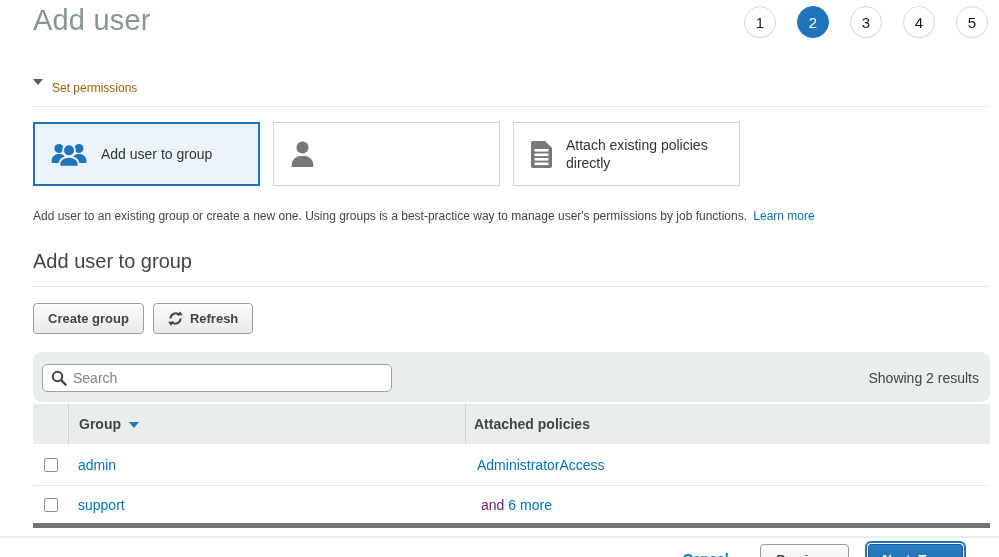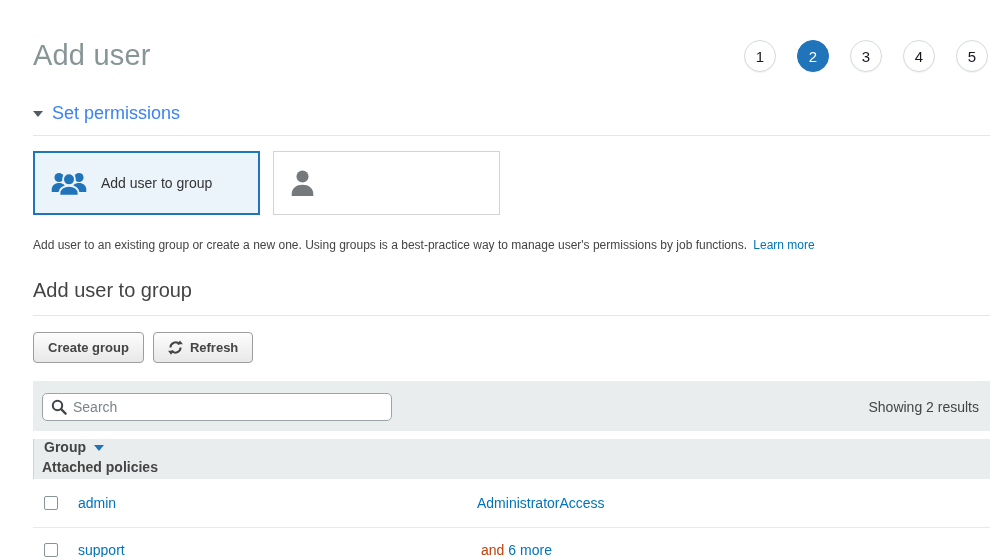--- a/index.html
+++ b/index.html
@@ -7,36 +7,36 @@
   body {
     font-family: "Liberation Sans", sans-serif;
     background: #ffffff;
     color: #444;
     overflow: hidden;
     position: relative;
   }
   .content { margin-left: 33px; width: 957px; }
 
   
-  .top-bar { display: flex; justify-content: space-between; align-items: flex-end; padding-top: 36px; }
+  .top-bar { display: flex; justify-content: space-between; align-items: center; padding-top: 2px; }
   .page-title { font-size: 29px; font-weight: 400; color: #879596; letter-spacing: .2px; }
   .steps { display: flex; gap: 21px; margin-top: 4px; margin-right: 2px; }
   .step-circle {
     width: 32px; height: 32px; border-radius: 50%;
     border: 1px solid #d5dbdb; background: #fff;
     display: flex; align-items: center; justify-content: center;
     font-size: 15px; color: #16191f; box-shadow: 0 1px 1px rgba(0,0,0,.05);
     cursor: pointer;
   }
   .step-circle.active { background: #2074ba; border-color: #2074ba; color: #fff; }
 
   
   .section-head { display: flex; align-items: center; gap: 9px; margin-top: 31px; cursor: pointer; }
   .tri-down { width: 0; height: 0; border-left: 5px solid transparent; border-right: 5px solid transparent; border-top: 6px solid #545b64; }
-  .section-head .label { font-size: 18px; color: #3b82f6; }
+  .section-head .label { font-size: 12px; color: #a16207; margin-top: 12px; }
   .rule { border: none; border-top: 1px solid #e4e7e7; margin-top: 11px; }
 
   
   .cards { display: flex; gap: 13px; margin-top: 15px; }
   .card {
     width: 227px; height: 64px; background: #fff;
     border: 1px solid #d3d3d3; display: flex; align-items: center;
     padding-left: 15px; gap: 12px; cursor: pointer;
   }
   .card.selected { border: 2px solid #2074ba; background: #ebf3fb; padding-left: 14px; }
@@ -59,47 +59,48 @@
     border: 1px solid #9d9d9d; border-radius: 4px;
     padding: 7px 14px; cursor: pointer;
   }
 
   
   .table-wrap { margin-top: 18px; }
   .toolbar {
     background: #eaeded; height: 50px;
     display: flex; align-items: center; justify-content: space-between;
     padding: 1px 11px 0 9px;
+    border-radius: 9px;
   }
   .search-box { position: relative; width: 350px; }
   .search-box svg { position: absolute; left: 9px; top: 6px; }
   .search-input {
     width: 350px; height: 28px; border: 1px solid #9aa5a8; border-radius: 5px;
     padding: 0 10px 0 30px; font-size: 14px; font-family: "Liberation Sans", sans-serif;
     color: #444; background: #fff; outline: none;
   }
   .search-input::placeholder { color: #7b8488; opacity: 1; }
   .results { font-size: 14px; font-weight: 400; color: #444; }
 
-  .thead { background: #eaeded; height: 40px; display: flex; align-items: stretch; margin-top: 8px; flex-direction: column; }
+  .thead { background: #eaeded; height: 40px; display: flex; align-items: stretch; margin-top: 2px; }
   .th { display: flex; align-items: center; font-size: 14px; font-weight: 700; color: #444; }
   .col-check { width: 35px; justify-content: center; }
   .col-group { width: 397px; border-left: 1px solid #cdd3d4; padding-left: 10px; gap: 8px; }
   .col-policies { flex: 1; border-left: 1px solid #cdd3d4; padding-left: 8px; }
   .sort-tri { width: 0; height: 0; border-left: 5px solid transparent; border-right: 5px solid transparent; border-top: 6px solid #2074ba; margin-top: 2px; }
 
-  .trow { display: flex; align-items: center; height: 49px; border-bottom: 1px solid #e8eaea; font-size: 14px; }
+  .trow { display: flex; align-items: center; height: 42px; border-bottom: 1px solid #e8eaea; font-size: 14px; }
   .trow:last-child { border-bottom: 5px solid #737373; }
   .td { display: flex; align-items: center; }
   .td.col-group, .td.col-policies { border-left: none; }
   .checkbox {
     width: 14px; height: 14px; border: 1px solid #879596; border-radius: 2px;
     background: #fff; cursor: pointer;
   }
-  .policy-suffix { color: #c2410c; margin: 0 4px; }
+  .policy-suffix { color: #701a75; margin: 0 4px; }
 
   
   .footer {
     margin-top: 8px; border-top: 2px solid #eaeded; border-bottom: 1px solid #d5dbdb;
     height: 45px; display: flex; align-items: center; justify-content: flex-end;
     padding-right: 36px; background: #fff;
   }
   .cancel-link { font-size: 14px; font-weight: 700; margin-right: 31px; }
   .btn-secondary {
     font-family: "Liberation Sans", sans-serif;
@@ -149,20 +150,30 @@
         <circle cx="22" cy="11" r="6.5" fill="#2074ba" stroke="#ebf3fb" stroke-width="2"></circle>
         <path d="M11.5 29 v-2.5 c0-5.2 4.7-8.5 10.5-8.5 s10.5 3.3 10.5 8.5 V29 z" fill="#2074ba" stroke="#ebf3fb" stroke-width="2"></path>
       </svg>
       <span class="card-label">Add user to group</span>
     </div>
     <div class="card">
       <svg width="27" height="28" viewBox="0 0 24 26">
         <circle cx="12" cy="7" r="5.6" fill="#75797c"></circle>
         <path d="M2 25 v-2.2 c0-5 4.5-8.2 10-8.2 s10 3.2 10 8.2 V25 z" fill="#75797c"></path>
       </svg>
+    </div>
+    <div class="card">
+      <svg width="25" height="29" viewBox="0 0 25 29">
+        <path d="M4 1 h12 l7 7 v18 c0 1.2 -.9 2 -2 2 H4 c-1.1 0 -2 -.8 -2 -2 V3 c0-1.2 .9-2 2-2 z" fill="#75797c"></path>
+        <rect x="5.5" y="9" width="14" height="2.6" fill="#fff"></rect>
+        <rect x="5.5" y="13.5" width="14" height="2.6" fill="#fff"></rect>
+        <rect x="5.5" y="18" width="14" height="2.6" fill="#fff"></rect>
+        <rect x="5.5" y="22.5" width="14" height="2.6" fill="#fff"></rect>
+      </svg>
+      <span class="card-label">Attach existing policies directly</span>
     </div>
   </div>
 
   <div class="desc">
     <span>Add user to an existing group or create a new one. Using groups is a best-practice way to manage user's permissions by job functions.</span>
     <a class="link">Learn more</a>
   </div>
 
   <div class="h2">Add user to group</div>
   <hr class="rule2">

